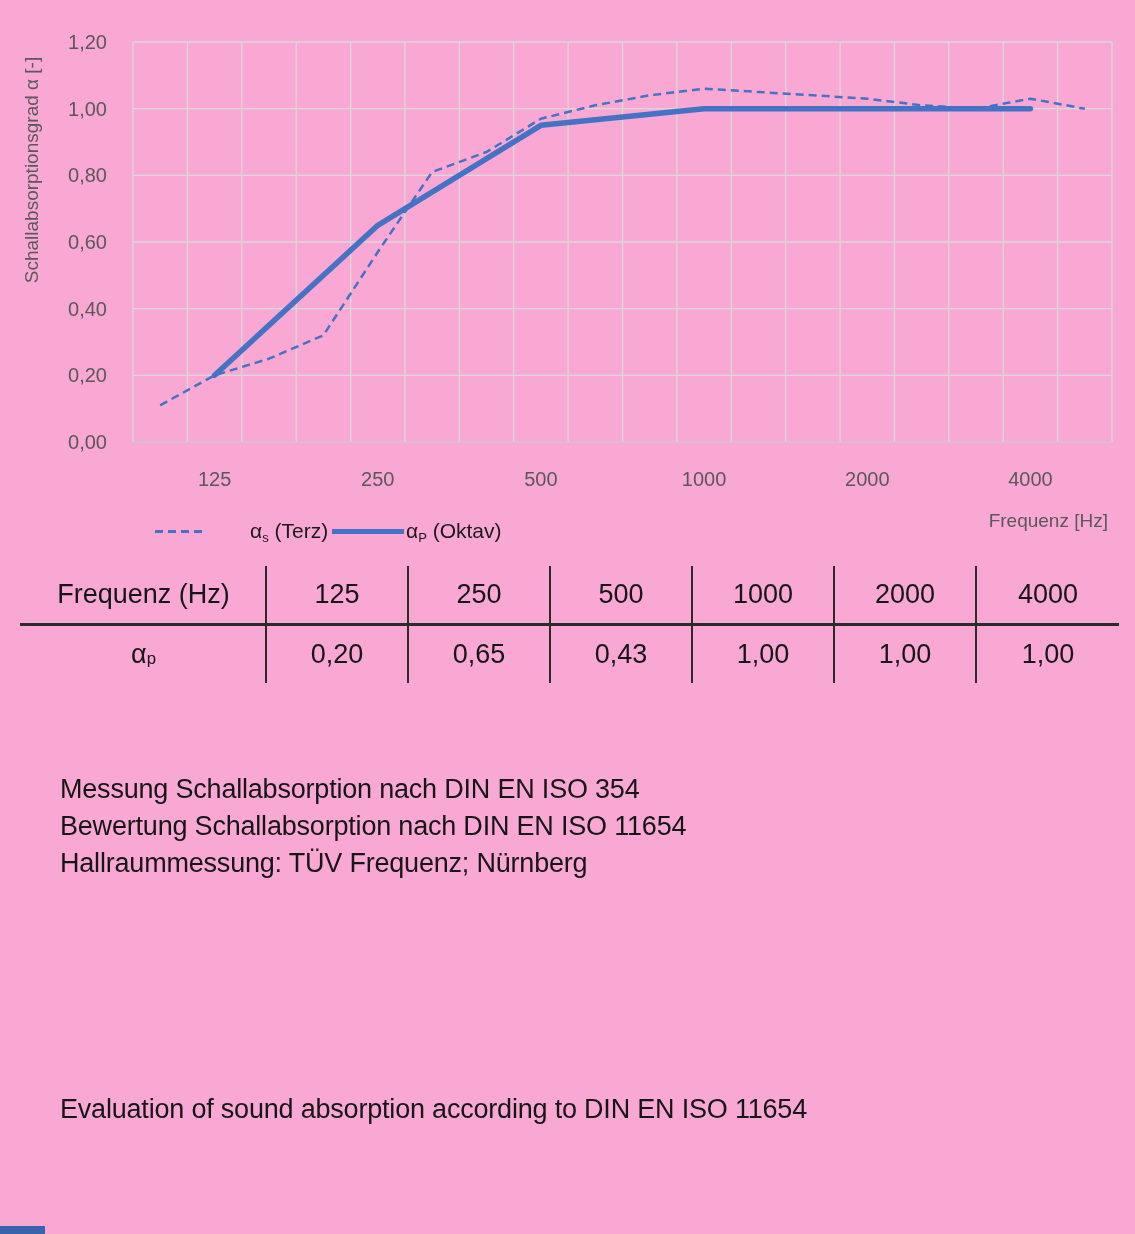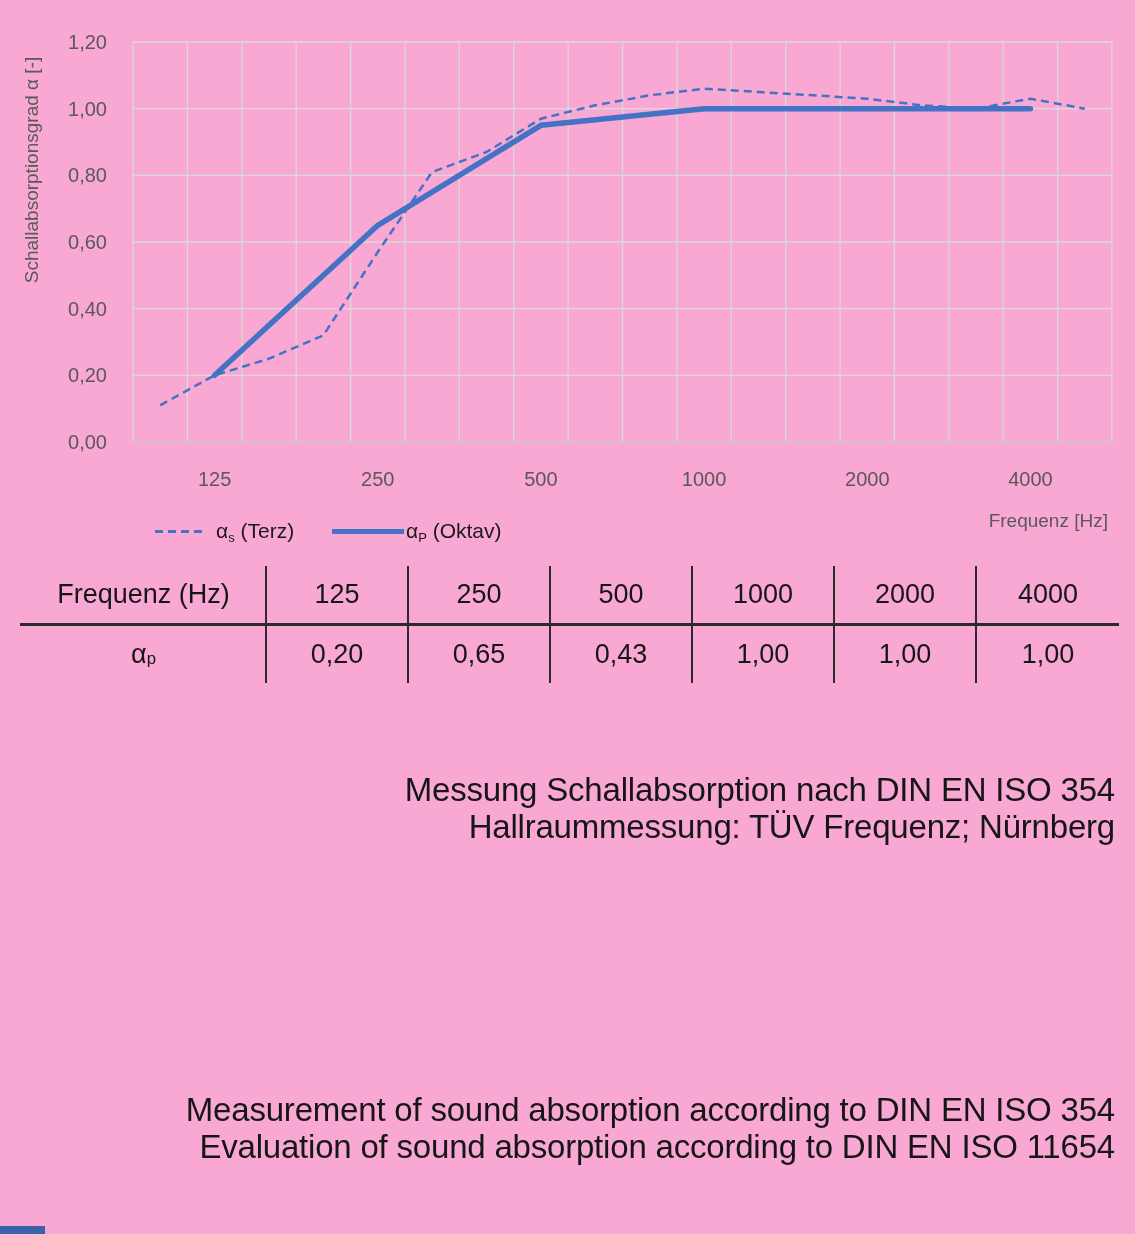--- a/index.html
+++ b/index.html
@@ -3,36 +3,36 @@
 <meta charset="utf-8">
 <style>
   html,body{margin:0;padding:0;background:#ffffff;}
   #page{position:relative;width:1135px;height:1234px;background:#f9a8d4;overflow:hidden;
         font-family:"Liberation Sans","DejaVu Sans",sans-serif;}
   #chart-svg{position:absolute;left:0;top:0;}
   #chart-svg text{font-family:"Liberation Sans","DejaVu Sans",sans-serif;}
 
   .legend-item{position:absolute;top:518px;height:26px;display:flex;align-items:center;
                font-size:21px;color:#1a1a1a;}
-  #legend-item-terz{left:155px;}
+  #legend-item-terz{left:155px;gap:34px;}
   #legend-item-oktav{left:332px;}
   .dash-sample{width:52px;height:3px;margin-right:9px;
                background:repeating-linear-gradient(90deg,#4472C4 0 8px,transparent 8px 13px);}
   .solid-sample{width:72px;height:5px;margin-right:2px;background:#4472C4;}
   .sub{font-size:0.62em;position:relative;top:0.28em;}
 
   #freq-table{position:absolute;left:20px;top:566px;width:1099px;display:grid;
               grid-template-columns:247px repeat(6,142px);color:#161616;}
   .cell{height:57px;display:flex;align-items:center;justify-content:center;
         font-size:27px;white-space:nowrap;}
   .cell.vline{border-right:2px solid #2b2b2b;}
   .cell.hline{border-bottom:3px solid #2b2b2b;}
 
-  .note-block{position:absolute;left:60px;right:20px;text-align:right;
-              font-size:33px;line-height:37px;color:#161616;letter-spacing:-0.2px;}
+  .note-block{position:absolute;left:60px;right:20px;
+              font-size:27px;line-height:37px;color:#161616;letter-spacing:-0.2px;}
   #note-german{top:771px;}
   #note-french{top:931px;}
   #note-english{top:1091px;}
 
   #accent-bar{position:absolute;left:0;top:1226px;width:45px;height:8px;background:#3A63AE;}
 </style>
 </head>
 <body>
 
 <div id="page">
@@ -108,23 +108,23 @@
     <div class="cell vline" style="border-left:2px solid #2b2b2b;margin-left:-2px;">0,20</div>
     <div class="cell vline">0,65</div>
     <div class="cell vline">0,43</div>
     <div class="cell vline">1,00</div>
     <div class="cell vline">1,00</div>
     <div class="cell">1,00</div>
   </div>
 
   <div class="note-block" id="note-german">
     <div>Messung Schallabsorption nach DIN EN ISO 354</div>
+    <div>Bewertung Schallabsorption nach DIN EN ISO 11654</div>
     <div>Hallraummessung: TÜV Frequenz; Nürnberg</div>
   </div>
 
 
   <div class="note-block" id="note-english">
-    <div>Measurement of sound absorption according to DIN EN ISO 354</div>
     <div>Evaluation of sound absorption according to DIN EN ISO 11654</div>
   </div>
 
   <div id="accent-bar"></div>
 </div>
 
 </body></html>

